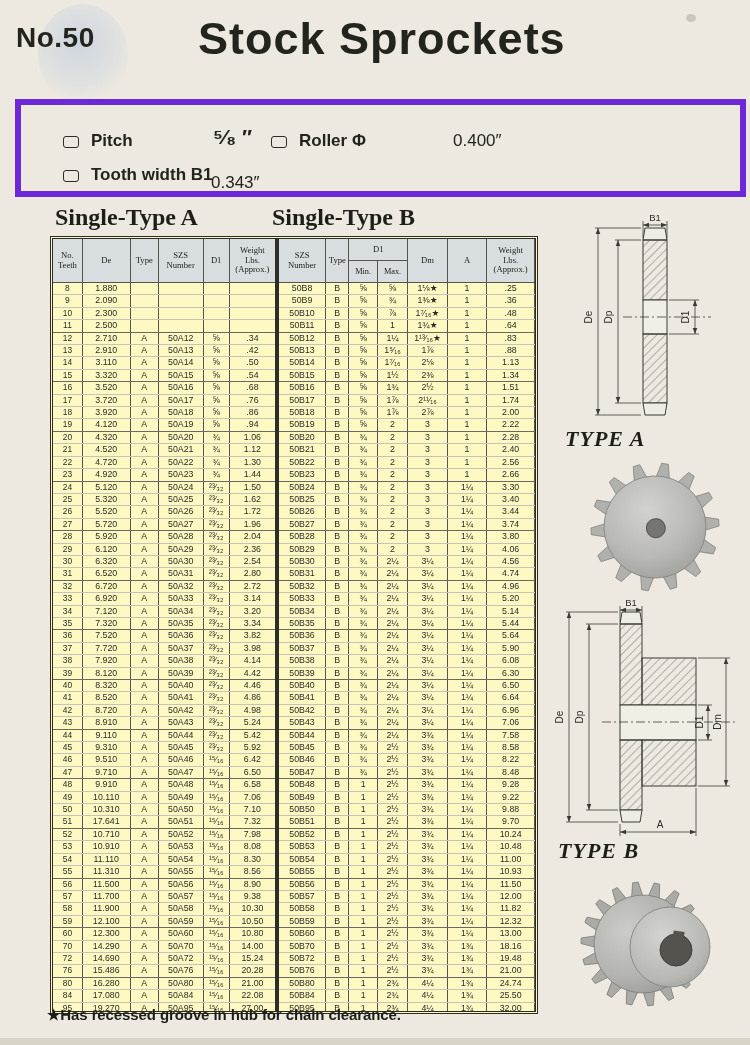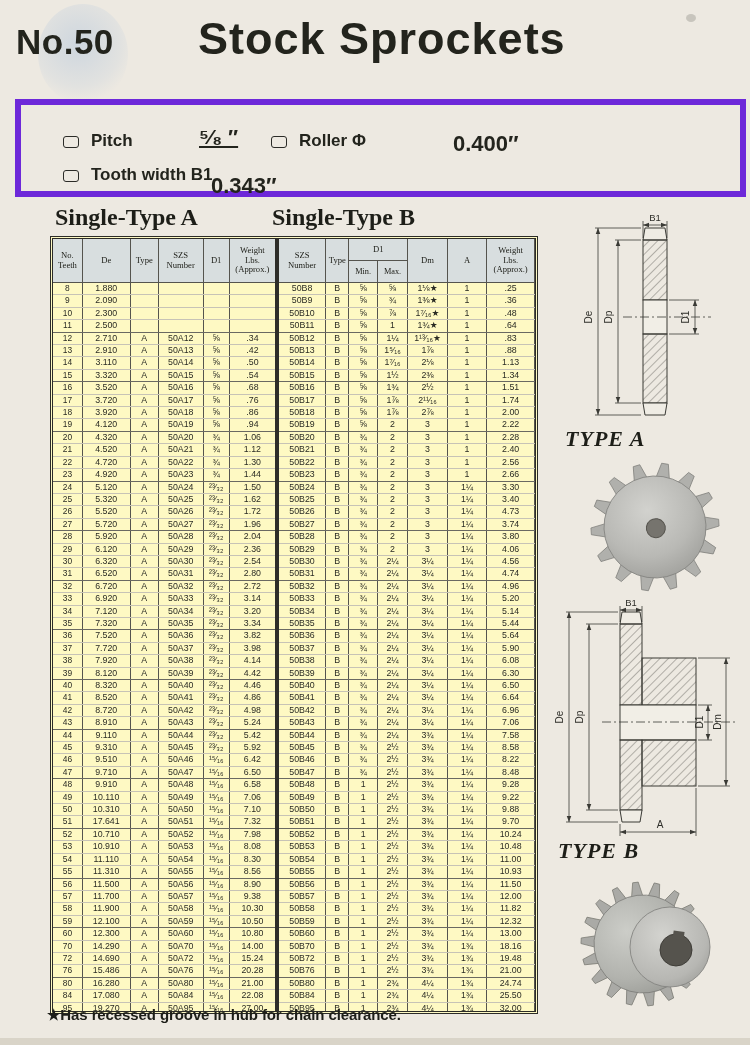--- a/index.html
+++ b/index.html
@@ -10,29 +10,29 @@
     color:#21221c;
   }
   .abs{position:absolute;}
   
   .watermark{left:38px;top:4px;width:90px;height:100px;border-radius:50%;
     background:radial-gradient(circle at 45% 40%, rgba(125,165,215,.28), rgba(125,165,215,.10) 55%, rgba(125,165,215,0) 75%);}
   .smudge{left:686px;top:14px;width:10px;height:8px;border-radius:50%;background:rgba(90,90,85,.25);}
   .bottom-strip{left:0;top:1038px;width:750px;height:7px;background:#d9d4c8;}
 
   
-  .doc-number{left:16px;top:22px;font-size:35px;font-weight:800;letter-spacing:.5px;color:#23241d;}
+  .doc-number{left:16px;top:22px;font-size:28px;font-weight:800;letter-spacing:.5px;color:#23241d;}
   .page-title{left:198px;top:13px;font-size:45px;font-weight:800;letter-spacing:1px;color:#23241d;}
 
   
   .specs-box{left:15px;top:99px;width:719px;height:86px;border:6px solid #6d28d9;}
   .cb{position:absolute;width:14px;height:10px;border:1.6px solid #2b2b27;border-radius:3px;background:transparent;}
   .spec-label{position:absolute;font-size:17px;font-weight:700;color:#23241d;}
   .spec-label.light{font-weight:700;}
-  .spec-value{position:absolute;font-size:22px;font-weight:700;color:#23241d;}
+  .spec-value{position:absolute;font-size:17px;font-weight:400;color:#23241d;}
   .frac-big{font-size:21px;font-weight:700;}
 
   
   .section-title{font-family:Liberation Serif, serif;font-size:24px;font-weight:700;color:#1d1e18;}
   .st-a{left:55px;top:204px;}
   .st-b{left:272px;top:204px;}
 
   
   .table-wrap{left:50px;top:236px;width:482px;height:772px;overflow:hidden;
     border:3px double #2b2b27;background:#fef9c3;}
@@ -66,21 +66,21 @@
 <div class="abs watermark"></div>
 <div class="abs smudge"></div>
 <div class="abs bottom-strip"></div>
 
 <div class="abs doc-number">No.50</div>
 <div class="abs page-title">Stock Sprockets</div>
 
 <div class="abs specs-box">
   <span class="cb" style="left:42px;top:31px;"></span>
   <span class="spec-label" style="left:70px;top:26px;">Pitch</span>
-  <span class="spec-value frac-big" style="left:178px;top:20px;text-decoration:underline;">⁵⁄₈ ″</span>
+  <span class="spec-value frac-big" style="left:192px;top:20px;">⁵⁄₈ ″</span>
   <span class="cb" style="left:250px;top:31px;"></span>
   <span class="spec-label light" style="left:278px;top:26px;">Roller Φ</span>
   <span class="spec-value" style="left:432px;top:26px;">0.400″</span>
   <span class="cb" style="left:42px;top:65px;"></span>
   <span class="spec-label" style="left:70px;top:60px;">Tooth width B1</span>
   <span class="spec-value" style="left:190px;top:68px;">0.343″</span>
 </div>
 
 <div class="abs section-title st-a">Single-Type A</div>
 <div class="abs section-title st-b">Single-Type B</div>
@@ -406,21 +406,21 @@
           <td>A</td>
           <td>50A26</td>
           <td>²³⁄₃₂</td>
           <td>1.72</td>
           <td>50B26</td>
           <td>B</td>
           <td>¾</td>
           <td>2</td>
           <td>3</td>
           <td>1¼</td>
-          <td>4.73</td>
+          <td>3.44</td>
         </tr>
         <tr class="group-end">
           <td>27</td>
           <td>5.720</td>
           <td>A</td>
           <td>50A27</td>
           <td>²³⁄₃₂</td>
           <td>1.96</td>
           <td>50B27</td>
           <td>B</td>

